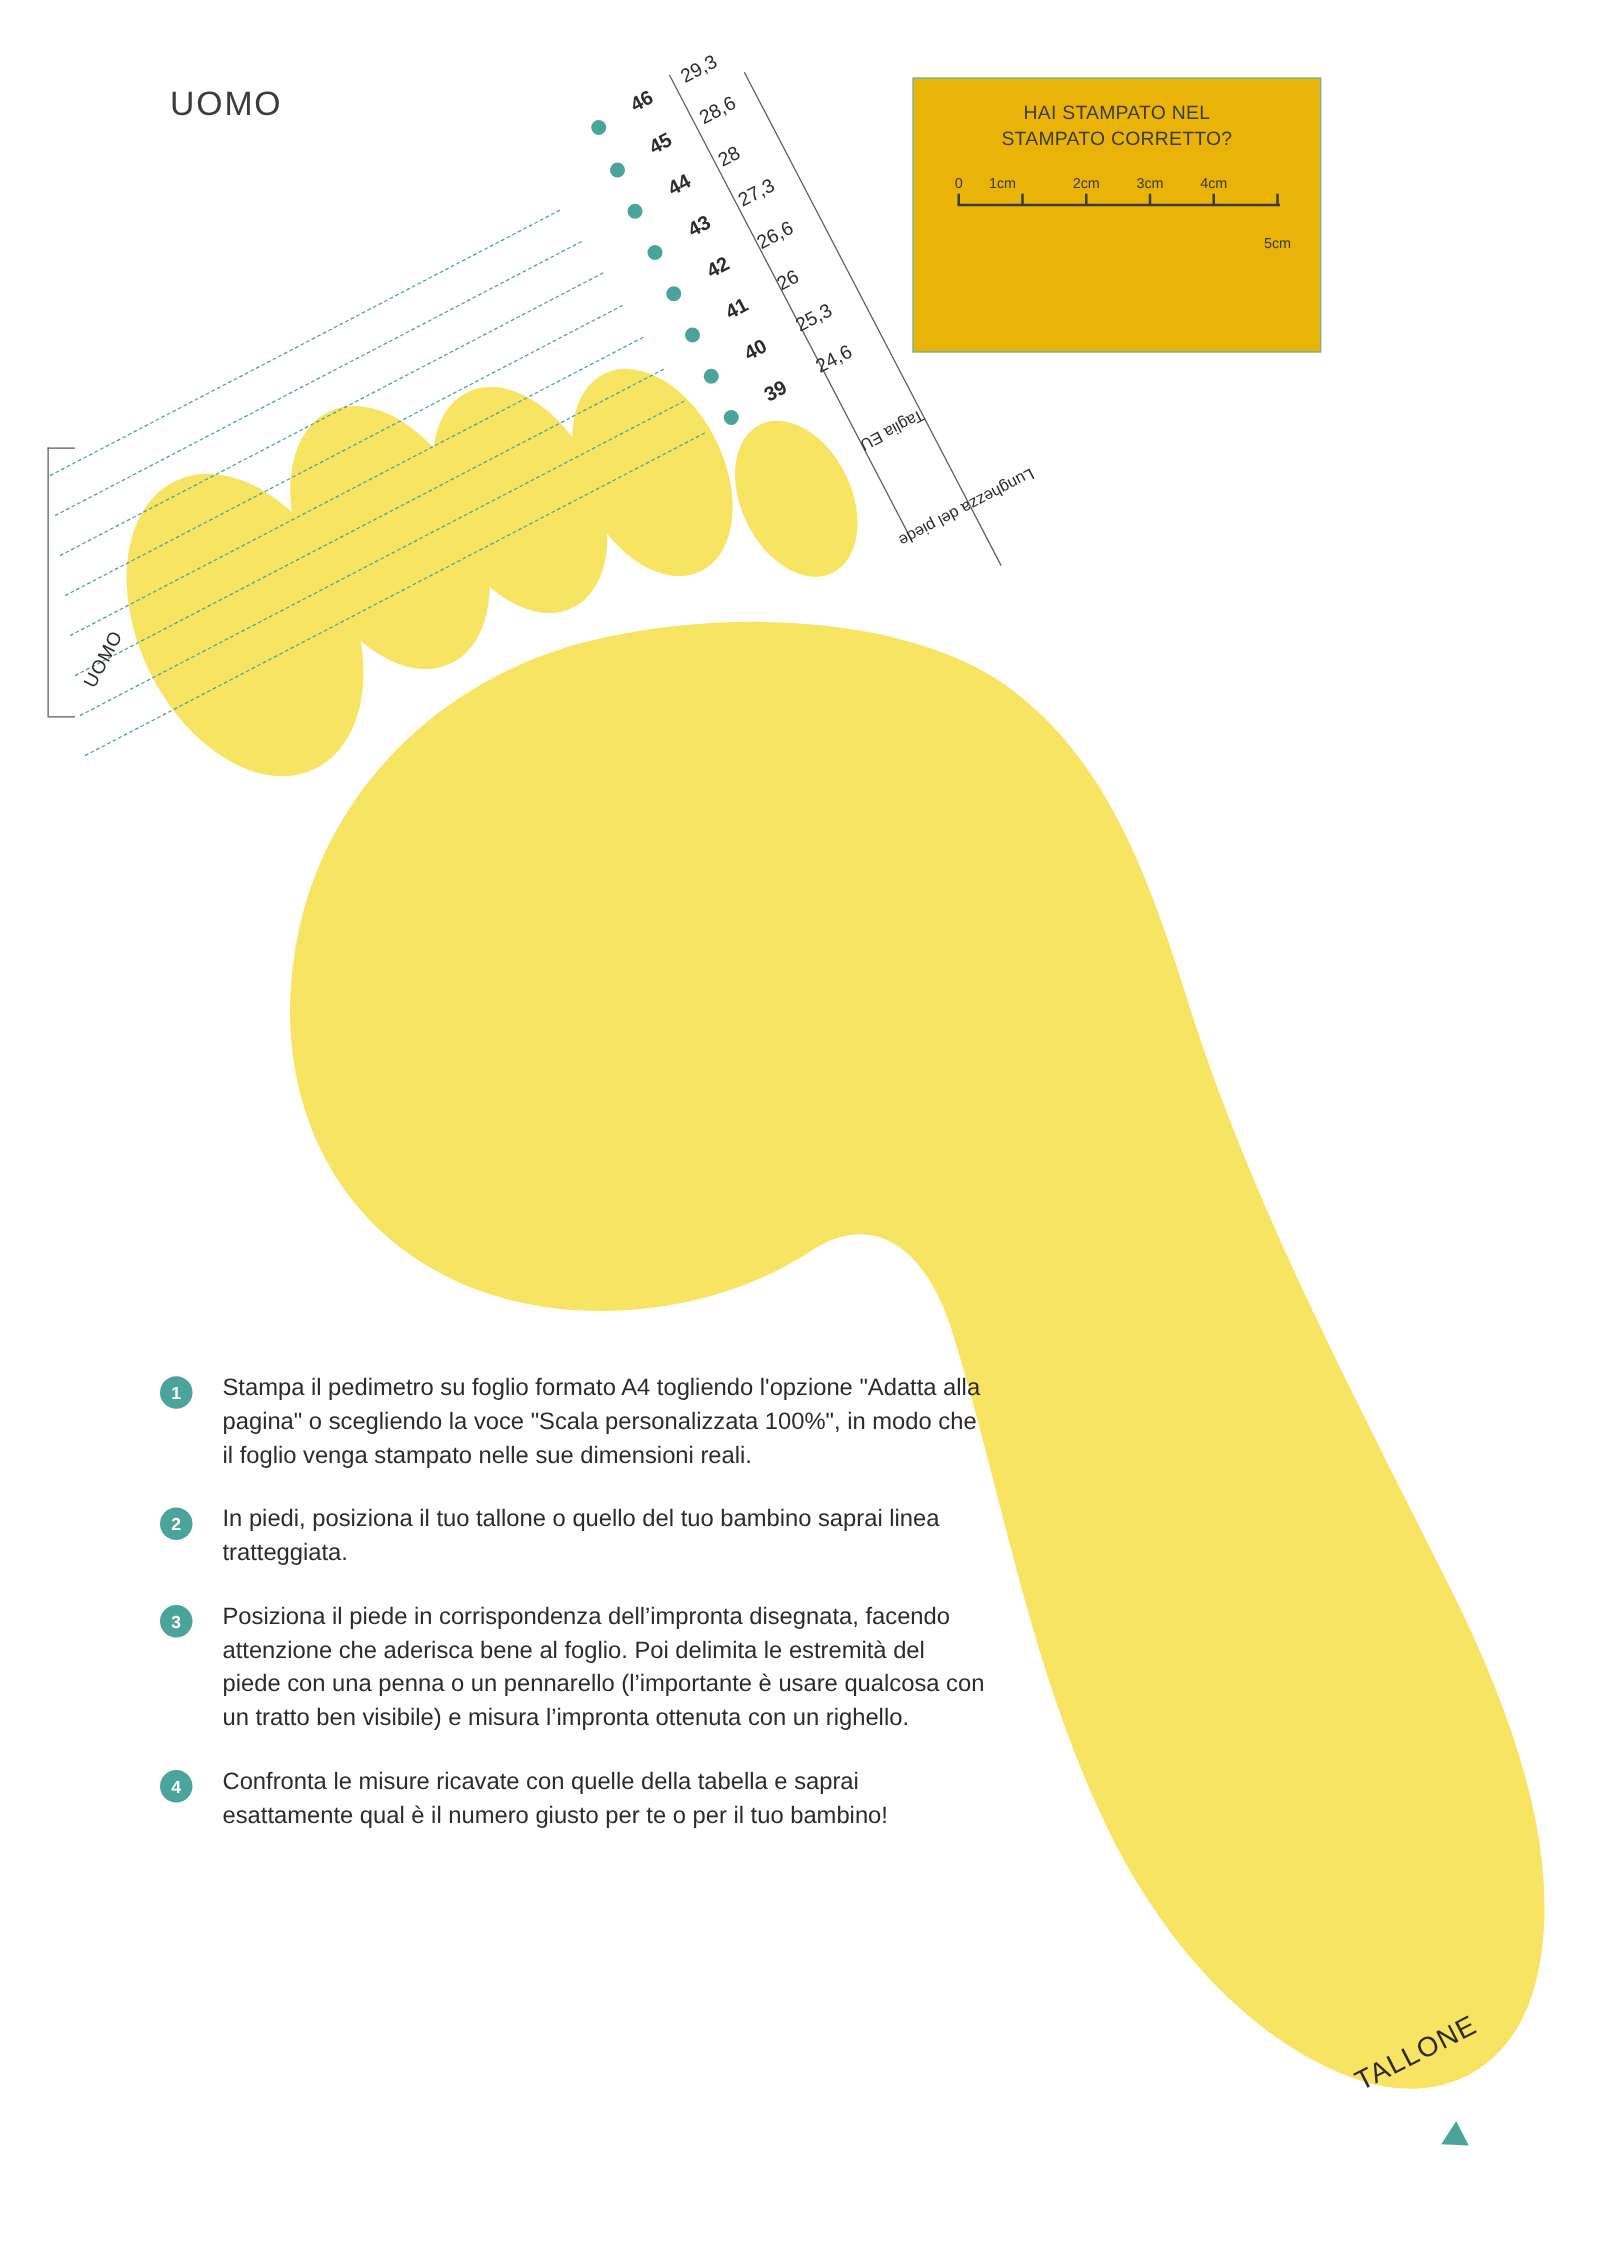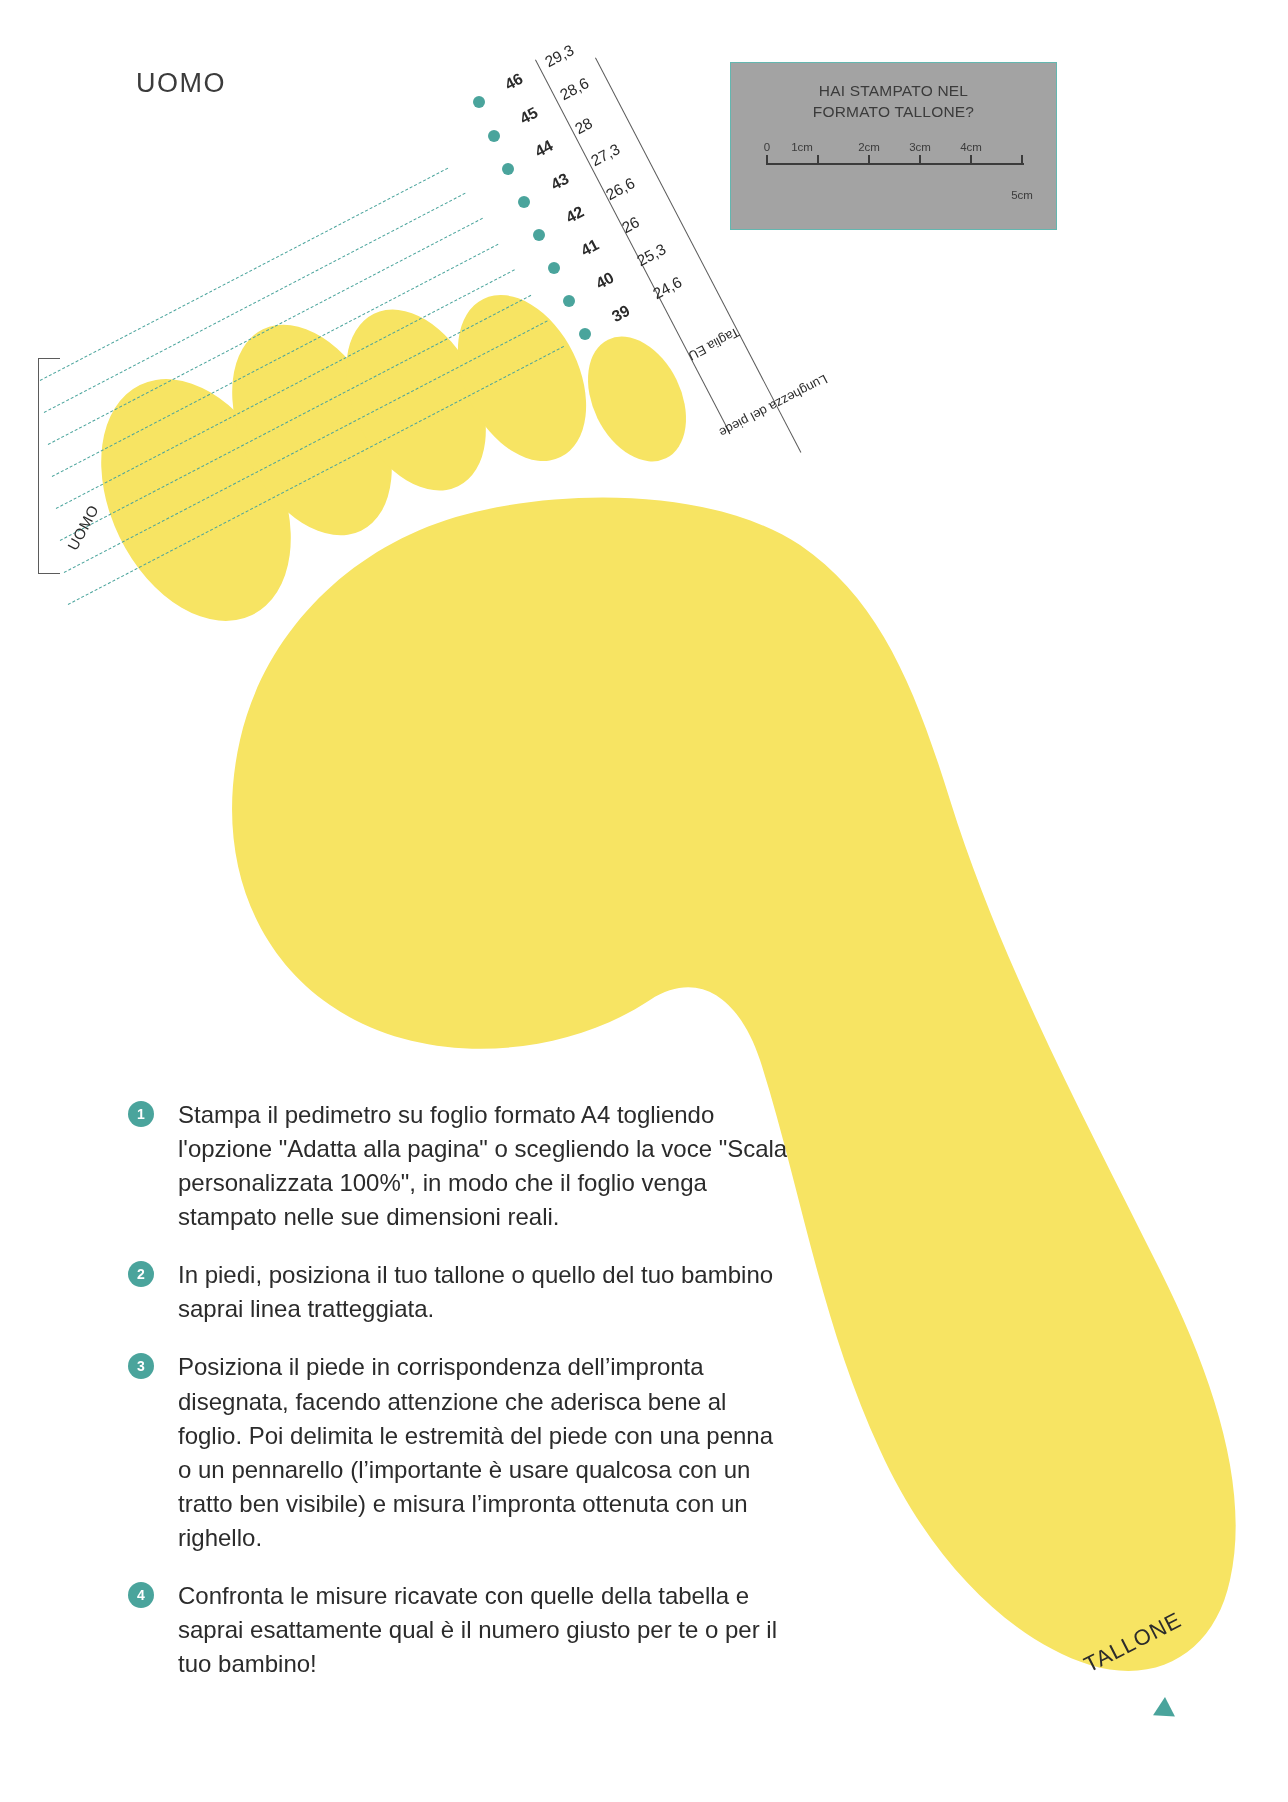--- a/index.html
+++ b/index.html
@@ -30,23 +30,23 @@
     color: #3b3b3b;
     font-weight: 400;
   }
 
   
   #print-check {
     position: absolute;
     left: 730px;
     top: 62px;
     width: 327px;
-    height: 168px;
+    height: 220px;
     border: 1px solid #63b7b0;
-    background: #a3a3a3;
+    background: #eab308;
     box-sizing: border-box;
   }
   #print-check .pc-title {
     text-align: center;
     margin-top: 18px;
     font-size: 15.5px;
     color: #3b3b3b;
     line-height: 1.35;
     letter-spacing: .2px;
   }
@@ -172,21 +172,21 @@
     height: 26px;
     border-radius: 50%;
     background: #4aa49c;
     color: #ffffff;
     font-size: 14px;
     line-height: 26px;
     text-align: center;
     font-weight: bold;
   }
   .step .txt {
-    font-size: 24px;
+    font-size: 19px;
     line-height: 1.42;
     color: #2b2b2b;
   }
 
   
   #tallone {
     position: absolute;
     left: 1080px;
     top: 1655px;
     font-size: 22px;
@@ -286,21 +286,21 @@
 
     <div class="axis-line" style="left:8px; top:318px; width:1px; height:215px;"></div>
     <div class="axis-line" style="left:8px; top:318px; width:22px; height:1px;"></div>
     <div class="axis-line" style="left:8px; top:533px; width:22px; height:1px;"></div>
     <div id="uomo-side" style="left:34px; top:505px; transform:rotate(-62deg); transform-origin:left top;">UOMO</div>
   </div>
 
   <div id="print-check">
     <div class="pc-title">
       <div>HAI STAMPATO NEL</div>
-      <div>FORMATO TALLONE?</div>
+      <div>STAMPATO CORRETTO?</div>
     </div>
 
     <div class="ruler">
       <div class="bar"></div>
       <div class="tick" style="left:0px;"></div>
       <div class="tick" style="left:51px;"></div>
       <div class="tick" style="left:102px;"></div>
       <div class="tick" style="left:153px;"></div>
       <div class="tick" style="left:204px;"></div>
       <div class="tick" style="left:255px;"></div>

